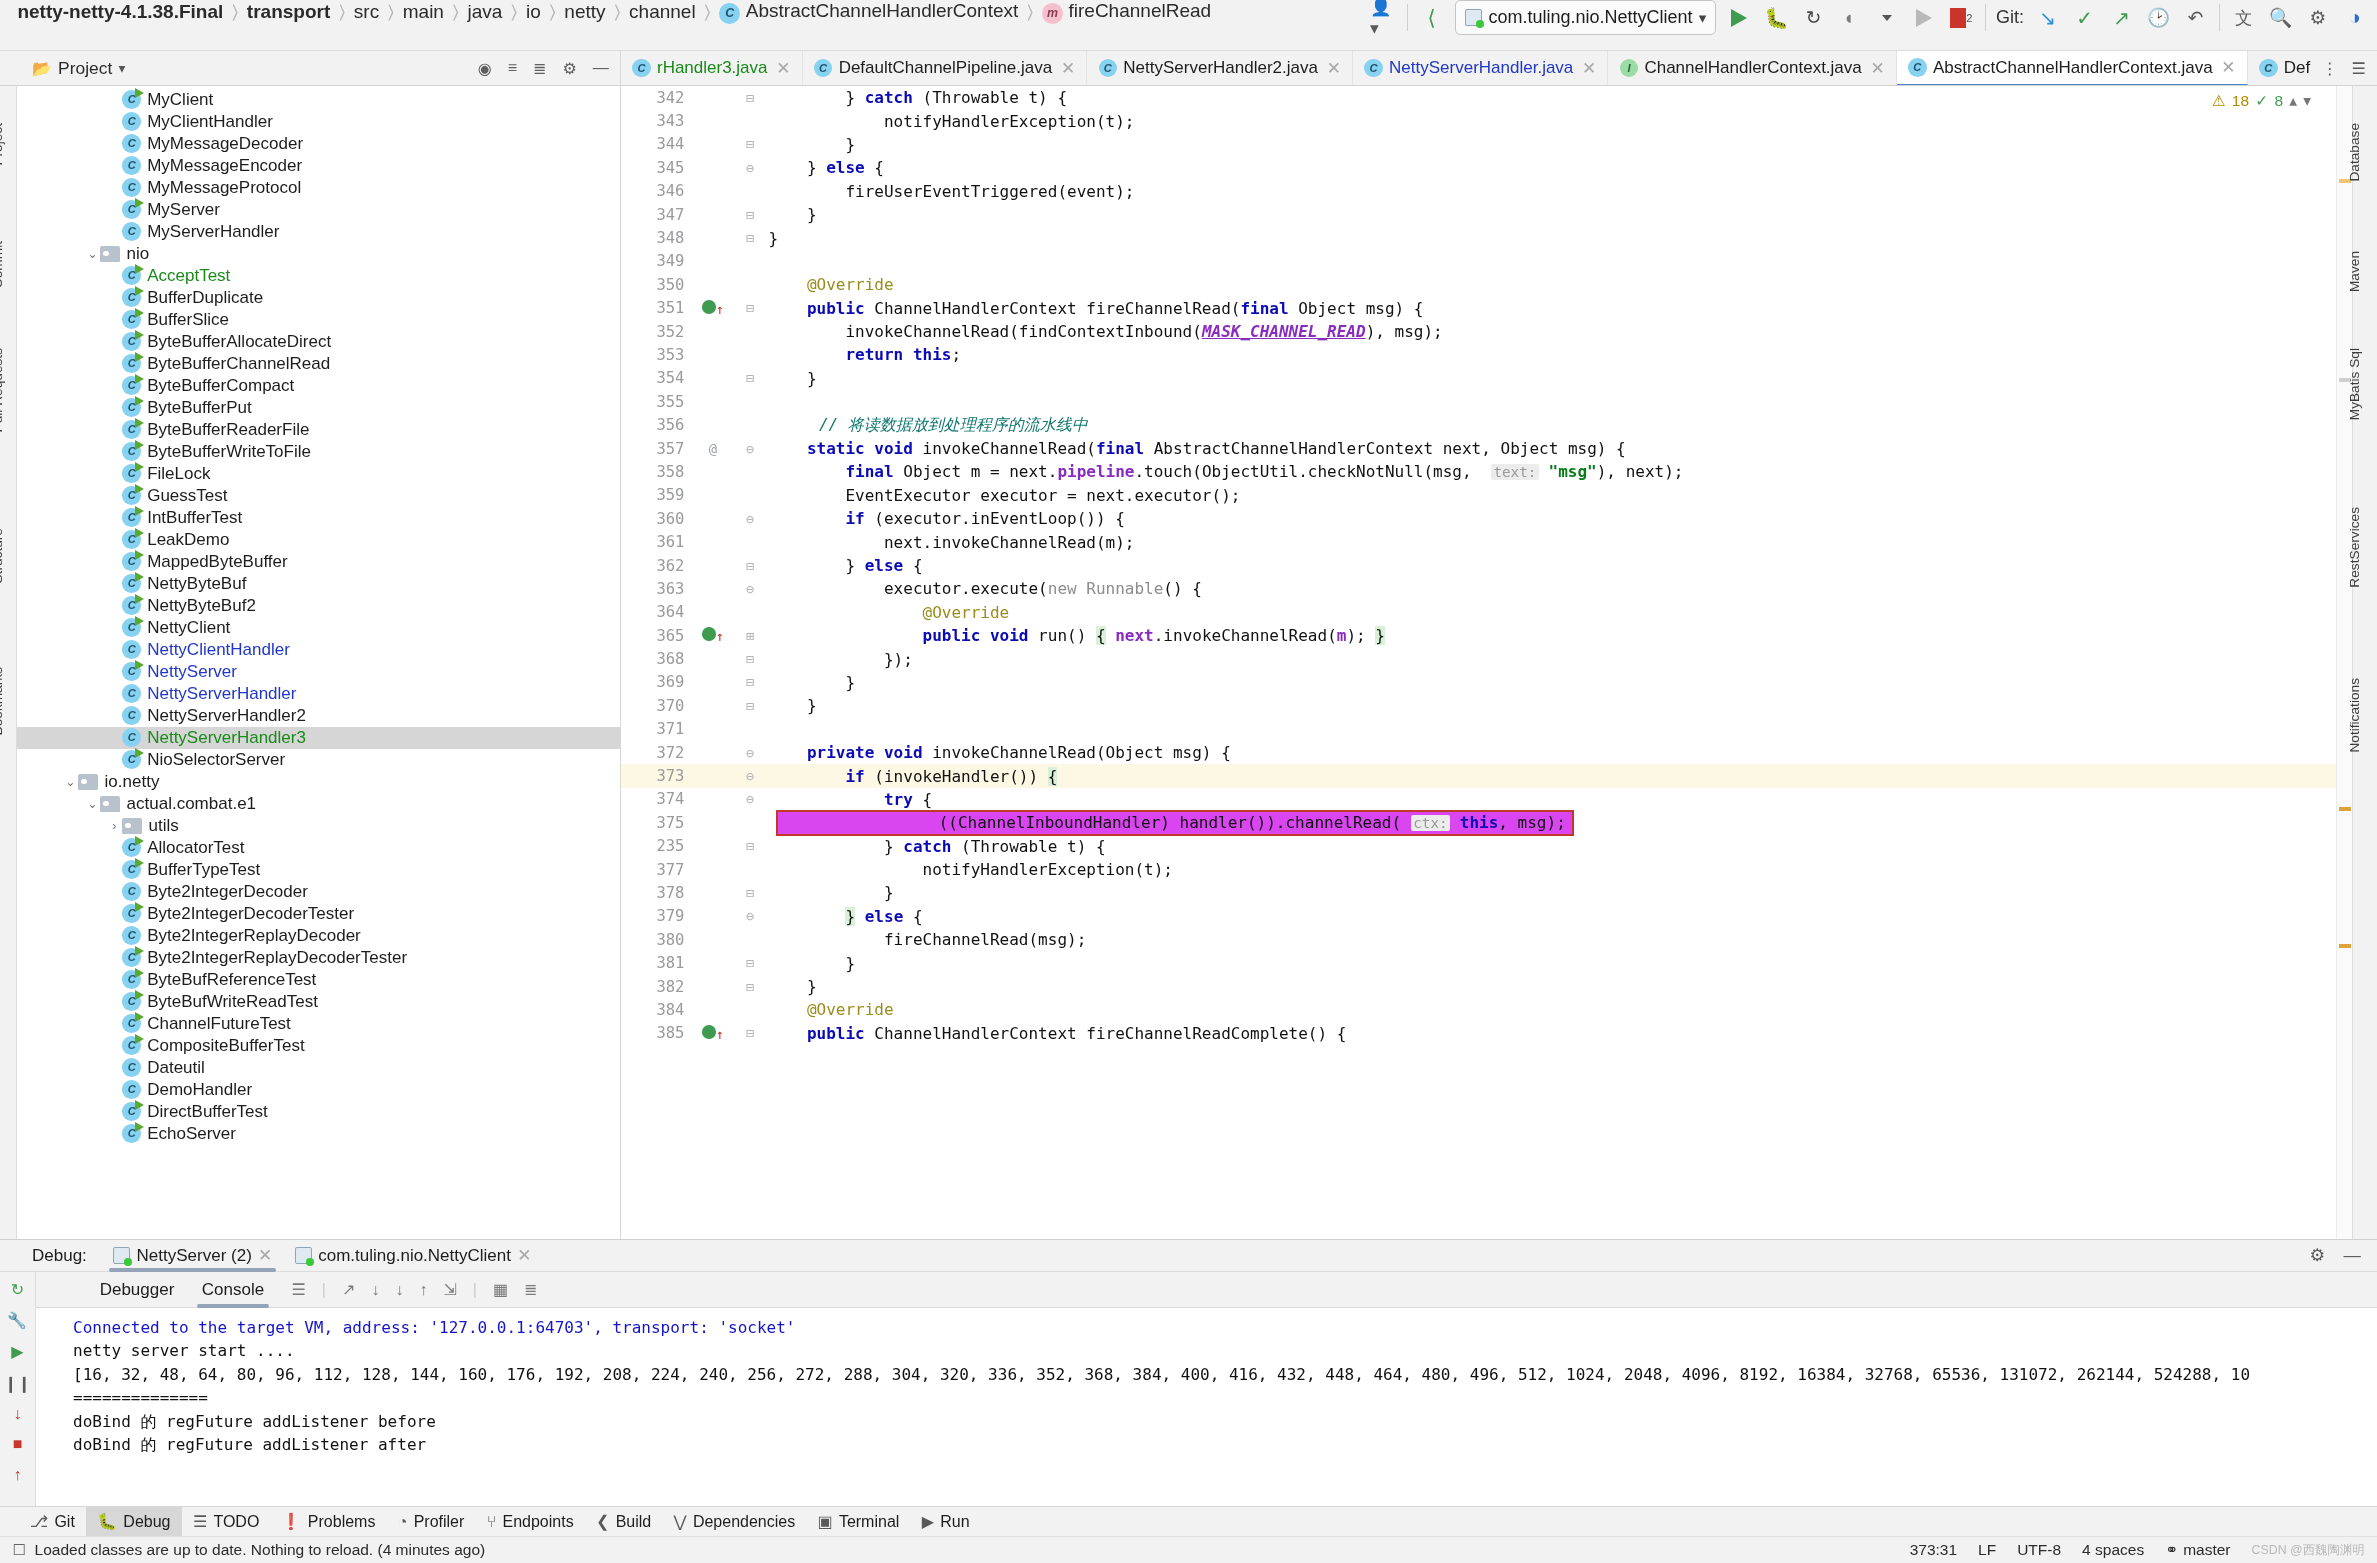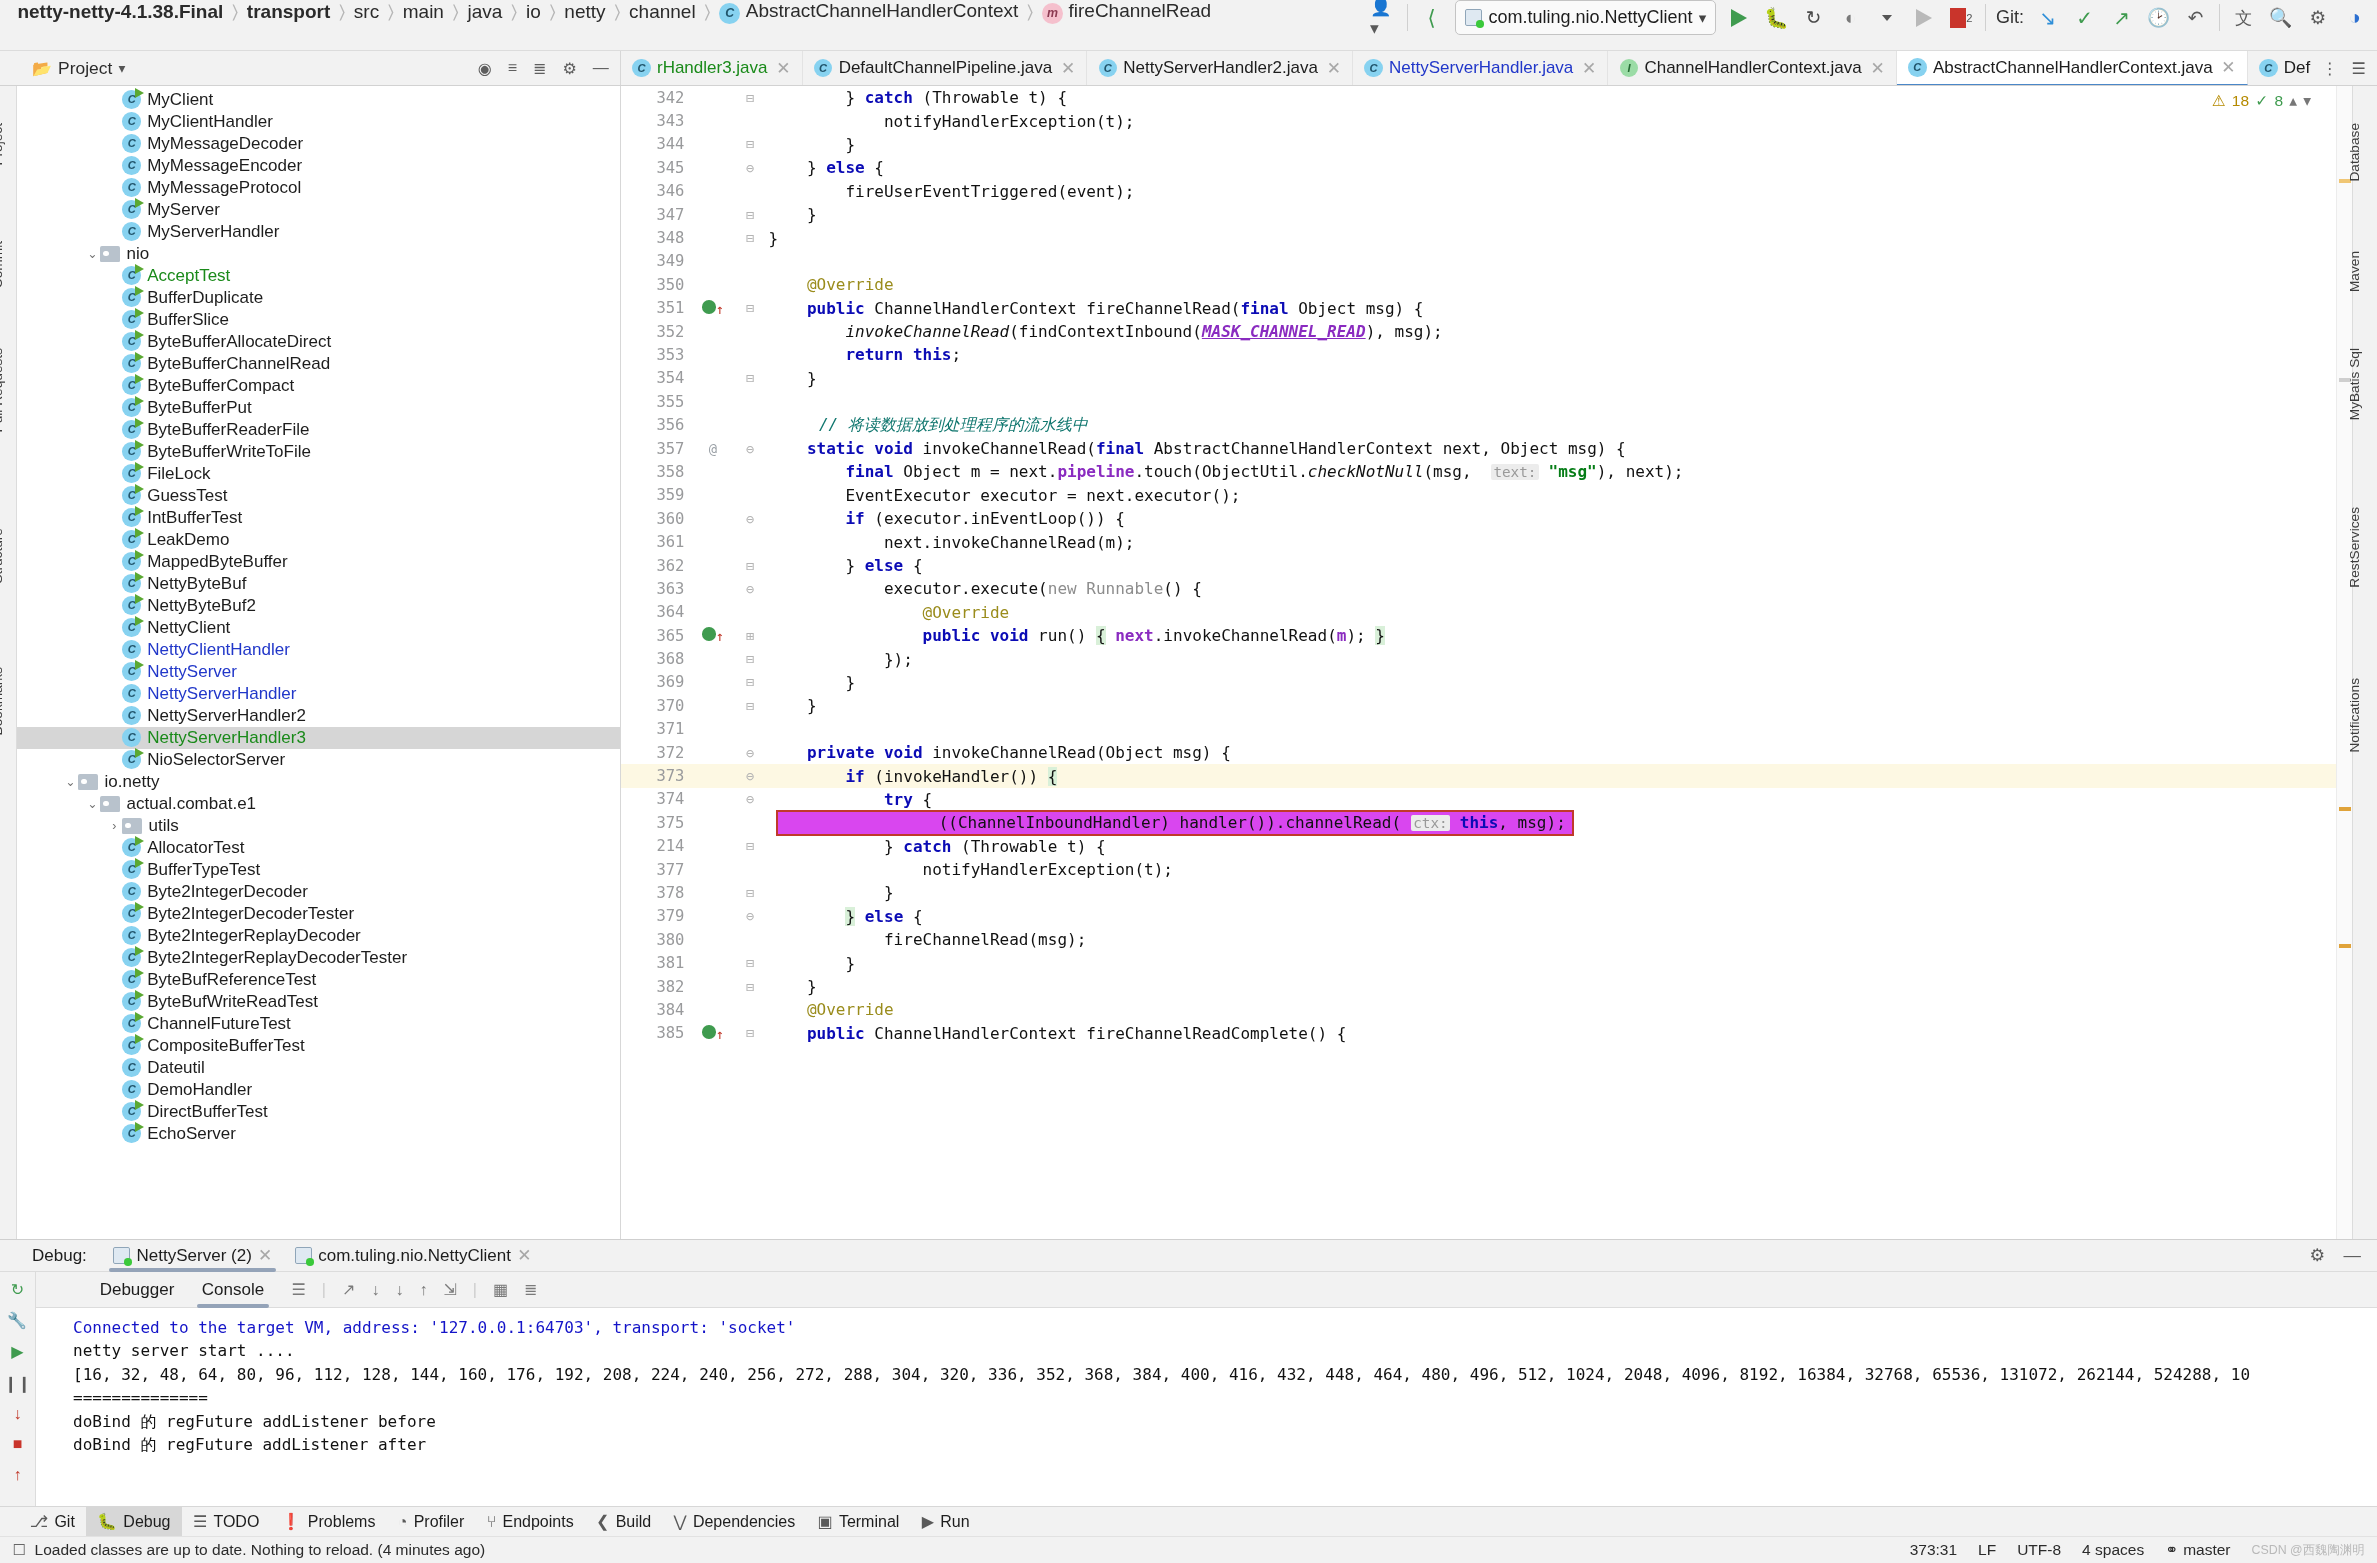--- a/index.html
+++ b/index.html
@@ -87,21 +87,21 @@
        font-family:"DejaVu Sans Mono", monospace;}
   .gut{ width:37px; flex:0 0 37px; text-align:center; color:#9aa0a6; font-size:13.7px; position:relative;}
   .gut2{ width:37px; flex:0 0 37px; text-align:center; color:#b4b4b4; font-size:13.7px;}
   .src{ flex:1; white-space:pre; color:#111; font-family:"DejaVu Sans Mono", monospace; position:relative;}
   .kw{ color:#0b0bb5; font-weight:bold; }
   .cm{ color:#0f766e; font-style:italic;margin-left:12px; }
   .an{ color:#9a8c1c; }
   .st{ color:#067d17; font-weight:bold; }
   .fld{ color:#8a2bc0; font-weight:bold; }
   .stat{ color:#8a2bc0; font-style:italic; font-weight:bold; text-decoration:underline;}
-  .ital{ font-style:italic; }
+  .ital{ }
   .hint{ background:#ececec; color:#999; padding:0 2.5px; border-radius:1.9px; font-size:14.3px;}
   .dim{ color:#8d8d8d; }
   .greenbg{ background:#d9f0d9; }
   .gut-bp{ width:13.7px;height:13.7px;border-radius:50%;background:#3f9b4f; display:inline-block;}
   .gut-arrowup{ color:#c0392b; font-size:13.7px; }
 
   
   .scrollcol{ width:16px; background:#fafafa; border-left:0.6px solid #ececec; position:relative;}
   .marker{ position:absolute; left:1.9px; width:12.4px; height:3.7px; }
 
@@ -706,21 +706,21 @@
             <span class="gut2">⊖</span>
             <span class="src">            <span class="kw">try</span> {</span>
           </div>
           <div class="line">
             <span class="ln">375</span>
             <span class="gut"></span>
             <span class="gut2"></span>
             <span class="src" style="border: 2.5px solid rgb(192, 57, 43); display: inline-block; flex: 0 0 auto; padding: 1.2px 6.2px; background: #d946ef; margin-left: 8px;">                ((ChannelInboundHandler) handler()).channelRead( <span class="hint">ctx:</span> <span class="kw">this</span>, msg);</span>
           </div>
           <div class="line">
-            <span class="ln">214</span>
+            <span class="ln">235</span>
             <span class="gut"></span>
             <span class="gut2">⊟</span>
             <span class="src">            } <span class="kw">catch</span> (Throwable t) {</span>
           </div>
           <div class="line">
             <span class="ln">377</span>
             <span class="gut"></span>
             <span class="gut2"></span>
             <span class="src">                notifyHandlerException(t);</span>
           </div>

